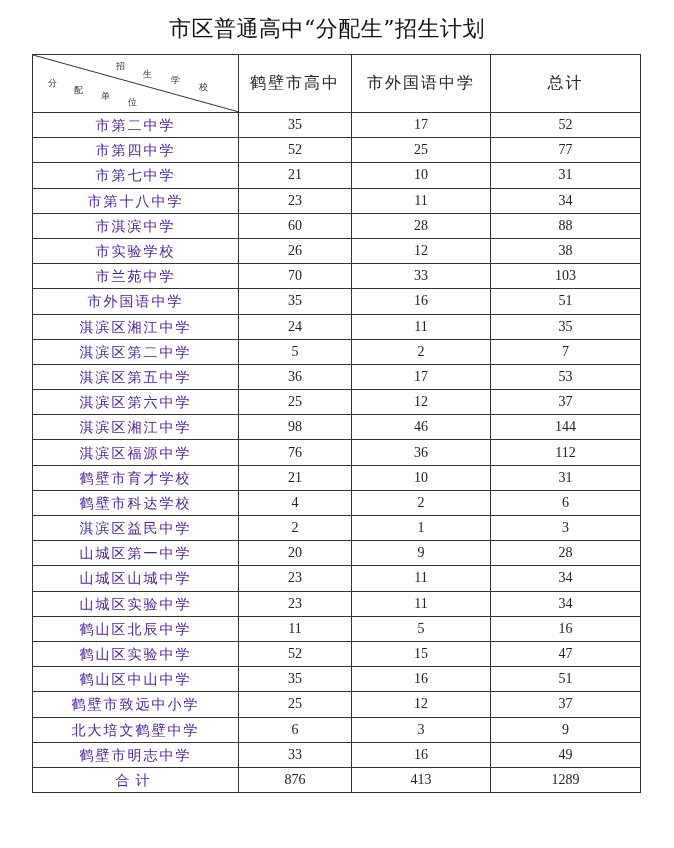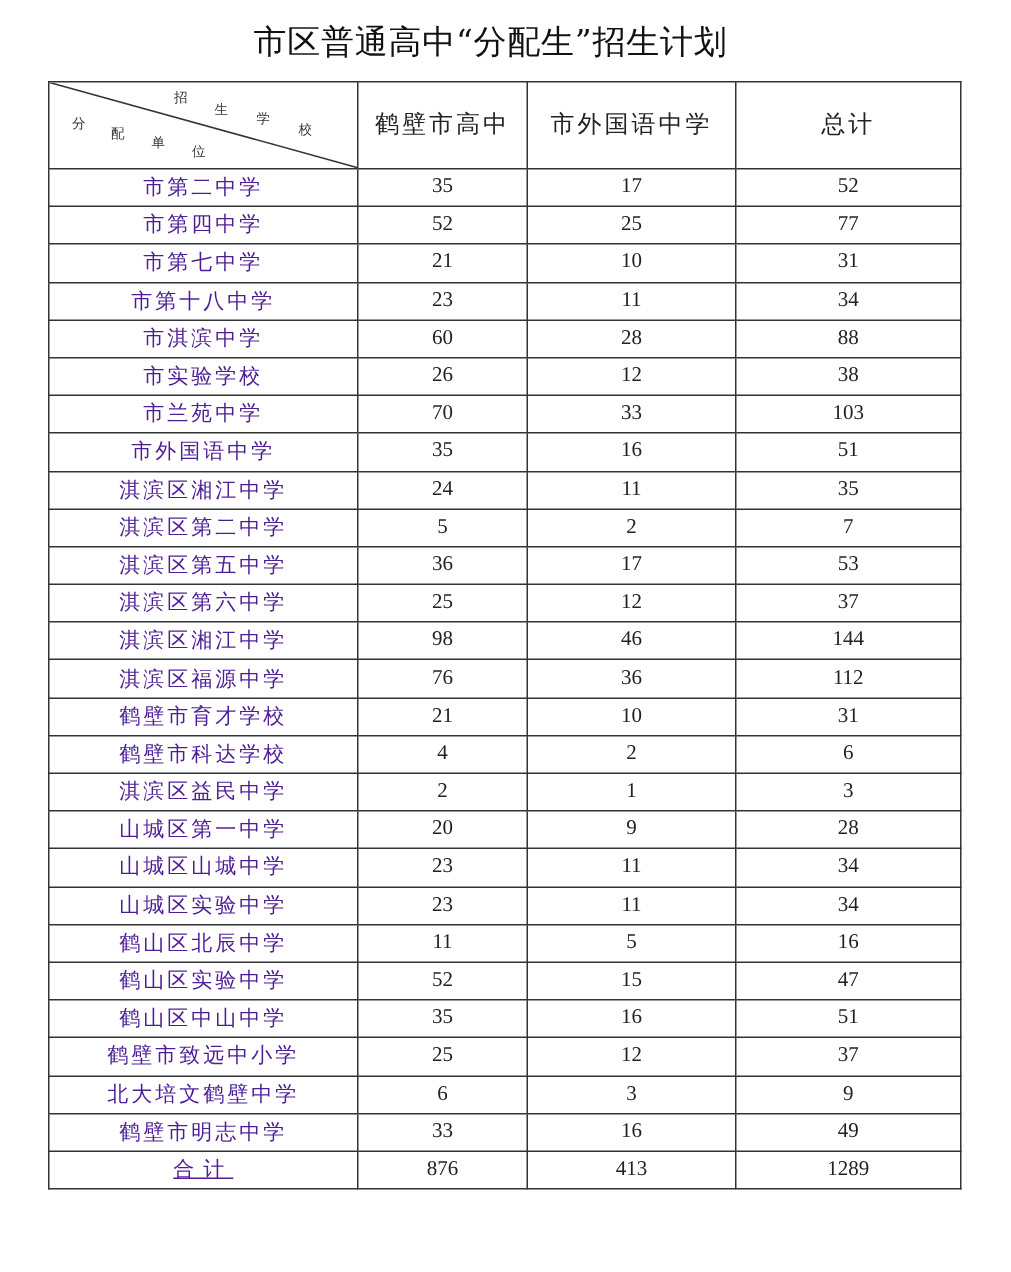--- a/index.html
+++ b/index.html
@@ -79,21 +79,20 @@
     .diag-char {
       position: absolute;
       font-size: 9px;
       font-family: "DejaVu Sans", "Liberation Sans", sans-serif;
       color: #333;
       letter-spacing: 0;
       line-height: 10px;
     }
     tr.total-row td.school {
       letter-spacing: 6px;
-      text-decoration: underline;
     }
   </style>
 </head>
 <body>
 
 <div class="title">市区普通高中“分配生”招生计划</div>
 
 <table class="plan">
   <colgroup>
     <col style="width:206px">

